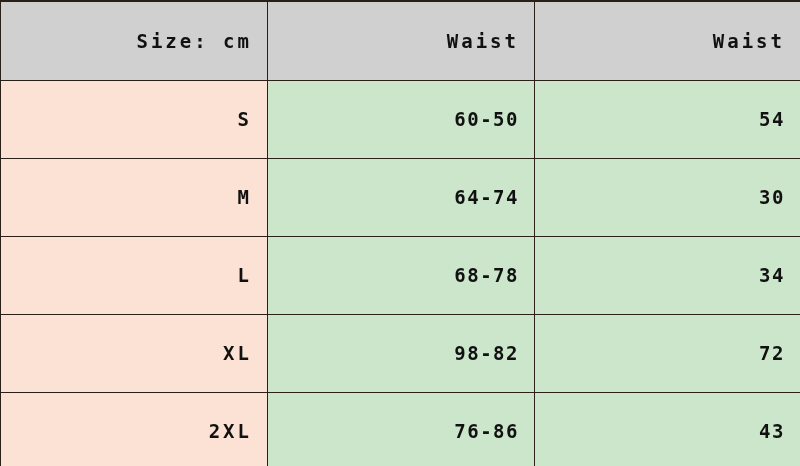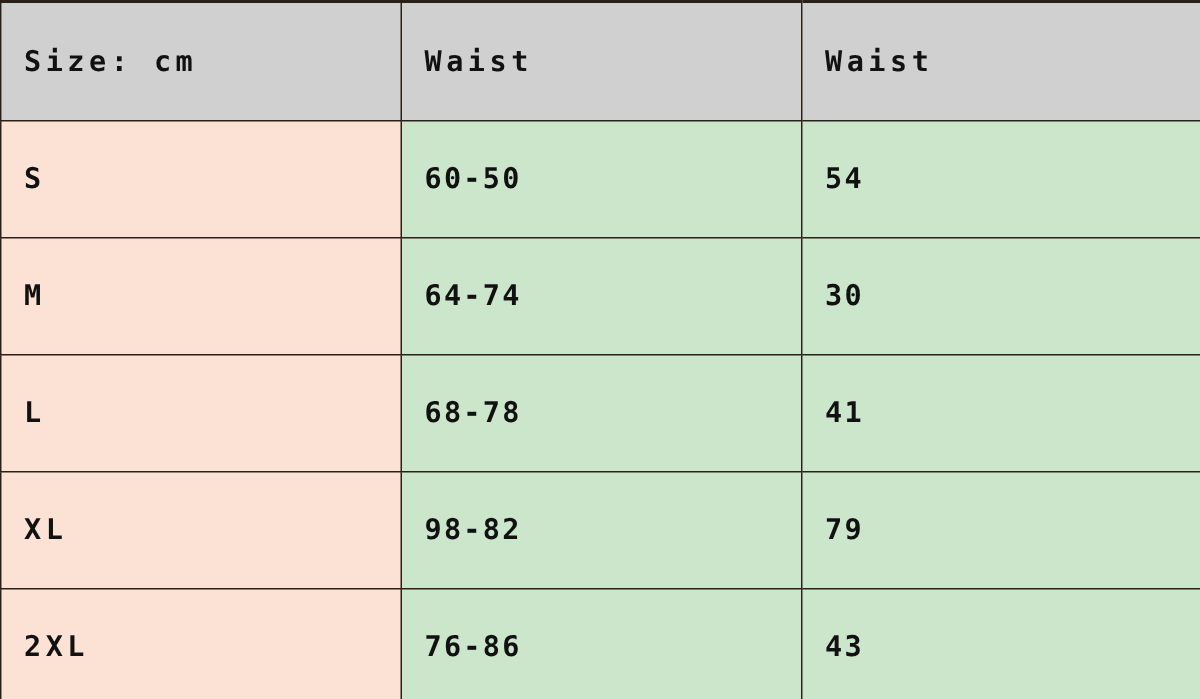--- a/index.html
+++ b/index.html
@@ -20,21 +20,21 @@
     table-layout: fixed;
   }
 
   #size-chart col.col-size   { width: 267px; }
   #size-chart col.col-waist  { width: 267px; }
   #size-chart col.col-length { width: 266px; }
 
   #size-chart th,
   #size-chart td {
     border: 1px solid #2a2018;
-    text-align: left;
+    text-align: right;
     vertical-align: middle;
     color: #111111;
     font-weight: bold;
     padding: 15px;
   }
 
   
   #size-chart thead tr {
     height: 79px;
   }
@@ -87,26 +87,26 @@
       <td class="cell-length">54</td>
     </tr>
     <tr>
       <td class="cell-size">M</td>
       <td class="cell-waist">64-74</td>
       <td class="cell-length">30</td>
     </tr>
     <tr>
       <td class="cell-size">L</td>
       <td class="cell-waist">68-78</td>
-      <td class="cell-length">41</td>
+      <td class="cell-length">34</td>
     </tr>
     <tr>
       <td class="cell-size">XL</td>
       <td class="cell-waist">98-82</td>
-      <td class="cell-length">79</td>
+      <td class="cell-length">72</td>
     </tr>
     <tr>
       <td class="cell-size">2XL</td>
       <td class="cell-waist">76-86</td>
       <td class="cell-length">43</td>
     </tr>
   </tbody>
 </table>
 
 </body></html>

